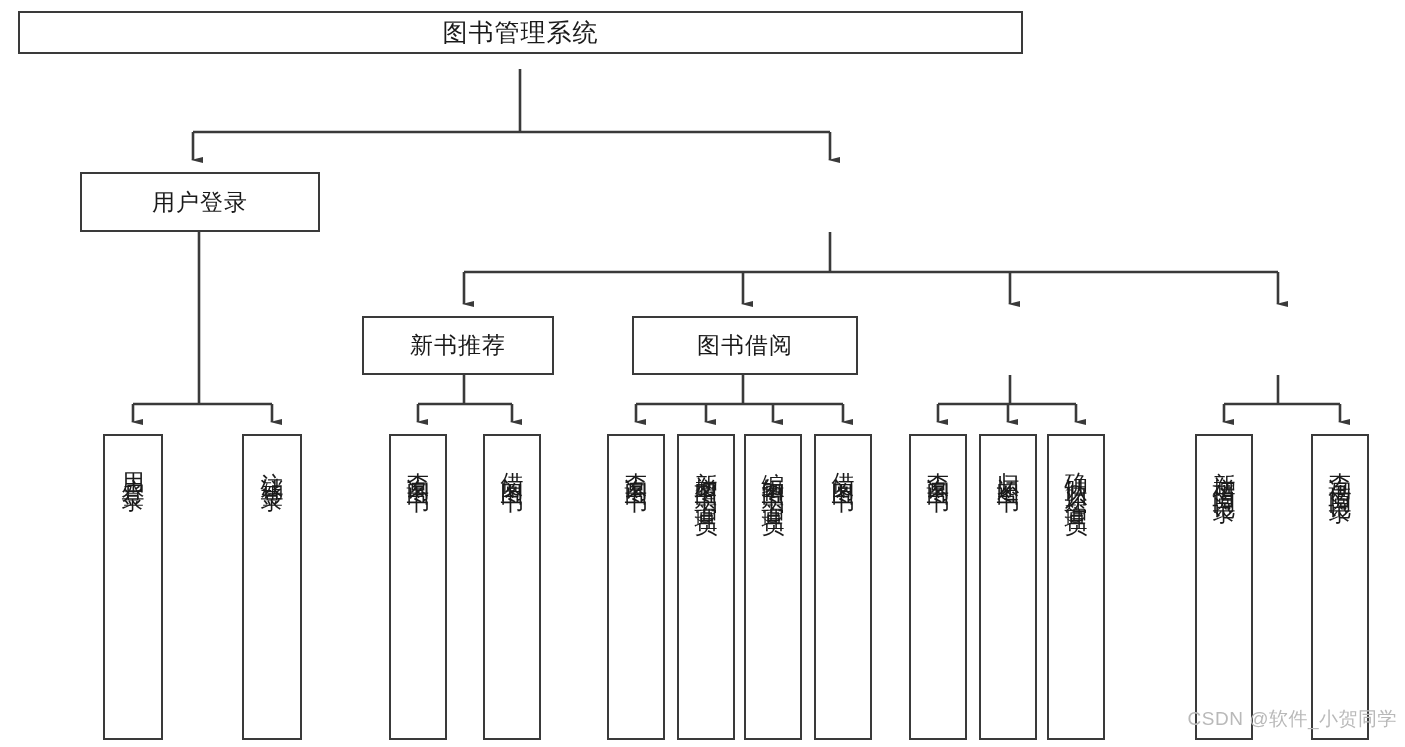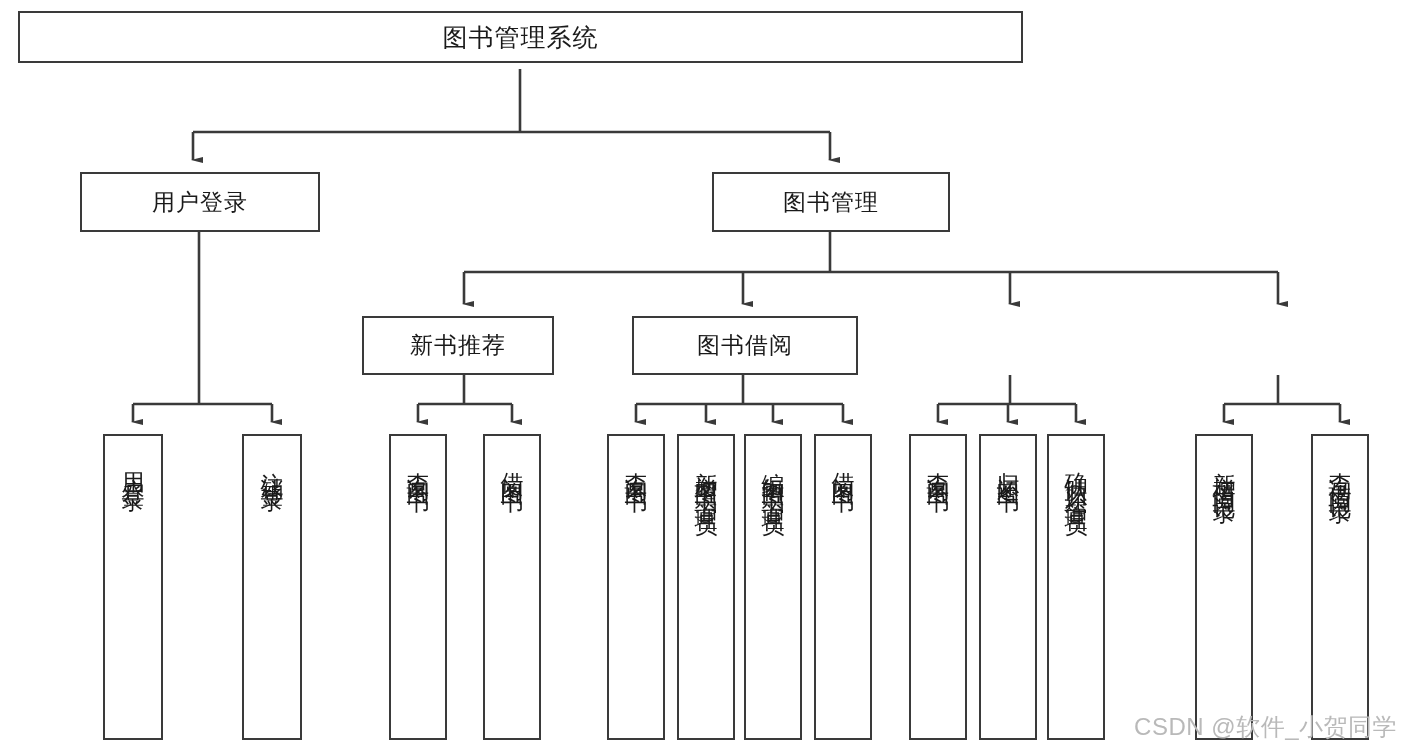--- a/index.html
+++ b/index.html
@@ -51,22 +51,22 @@
     line-height: 1;
     white-space: nowrap;
     display: block;
   }
   .node.root {
     font-size: 25px;
   }
   .watermark {
     position: absolute;
     right: 8px;
-    bottom: 4px;
-    font-size: 24px;
+    bottom: 15px;
+    font-size: 19px;
     color: #b9b9b9;
     letter-spacing: 0.5px;
     white-space: nowrap;
   }
 </style>
 </head>
 <body>
 
 <div id="canvas">
 
@@ -113,29 +113,26 @@
       <path d="M1008,404 L1008,422" marker-end="url(#arrow)"></path>
       <path d="M1076,404 L1076,422" marker-end="url(#arrow)"></path>
 
       <path d="M1278,375 L1278,404"></path>
       <path d="M1224,404 L1340,404"></path>
       <path d="M1224,404 L1224,422" marker-end="url(#arrow)"></path>
       <path d="M1340,404 L1340,422" marker-end="url(#arrow)"></path>
     </g>
   </svg>
 
-  <div class="node horiz root" style="left:18px; top:11px; width:1005px; height:52px;">
+  <div class="node horiz root" style="left:18px; top:11px; width:1005px; height:43px;">
     <span>图书管理系统</span>
   </div>
 
   <div class="node horiz" style="left:80px; top:172px; width:240px; height:60px;">
     <span>用户登录</span>
-  </div>
-  <div class="node horiz" style="left:712px; top:172px; width:238px; height:60px;">
-    <span>图书管理</span>
   </div>
 
   <div class="node horiz" style="left:362px; top:316px; width:192px; height:59px;">
     <span>新书推荐</span>
   </div>
   <div class="node horiz" style="left:632px; top:316px; width:226px; height:59px;text-align:right;">
     <span>图书借阅</span>
   </div>
 
   <div class="node vert" style="left:103px; top:434px; width:60px; height:306px;">

